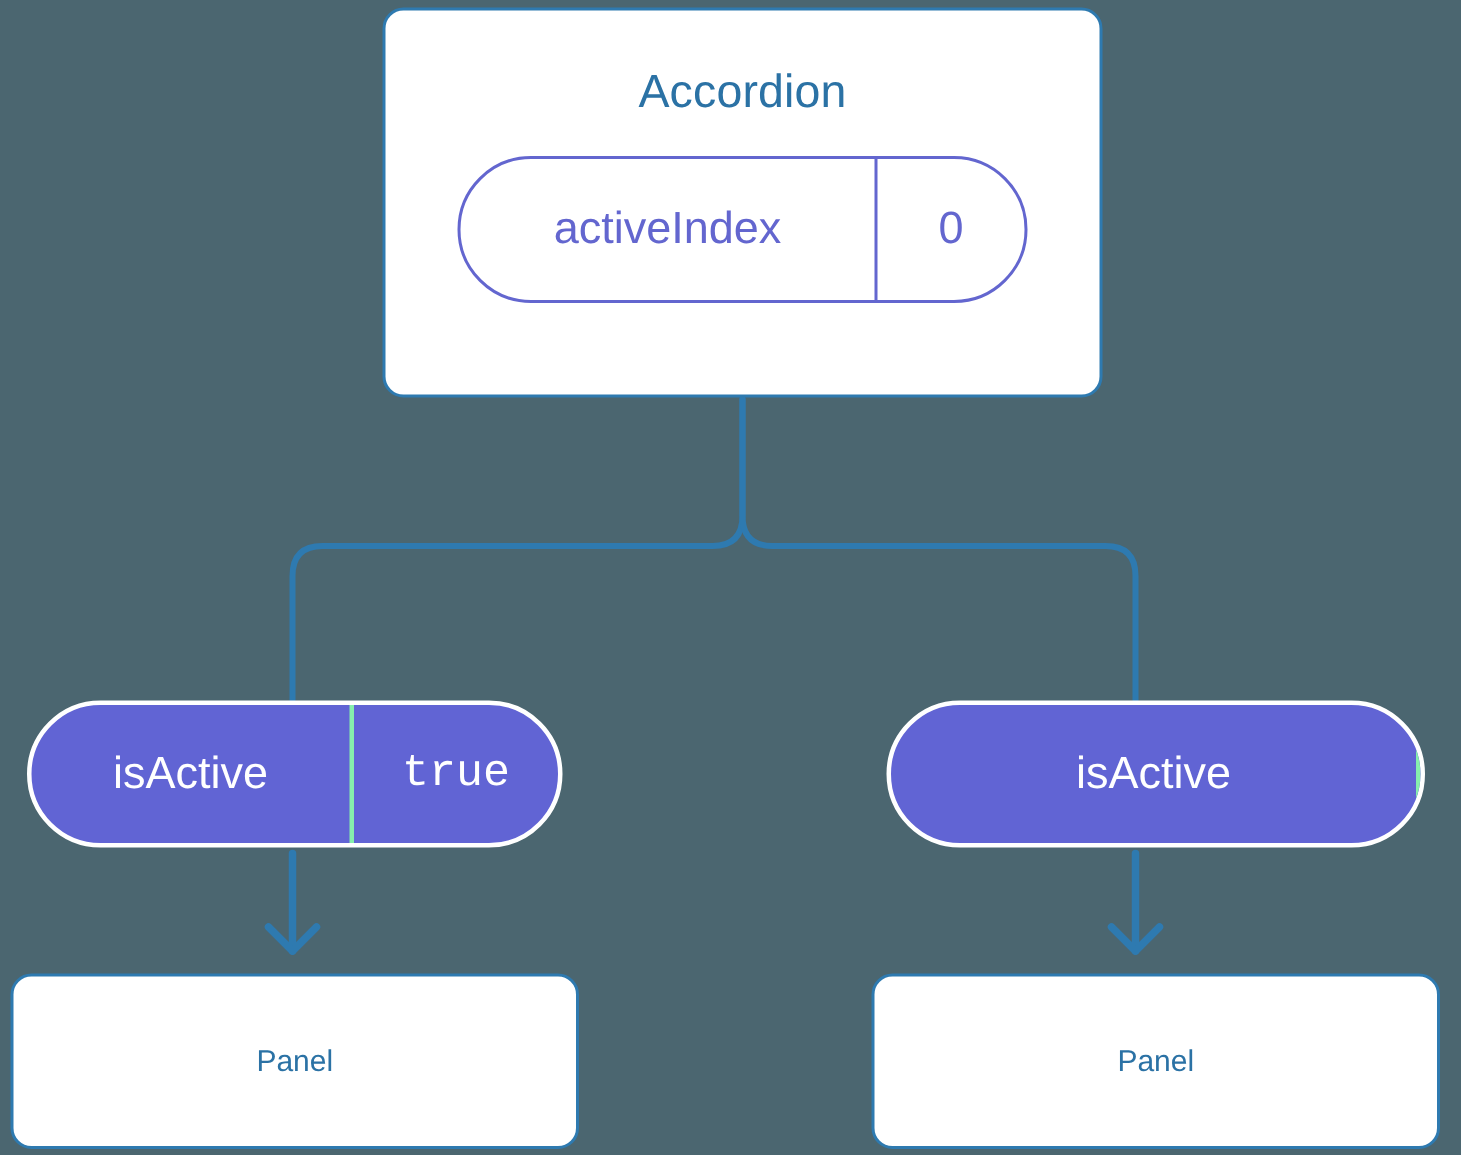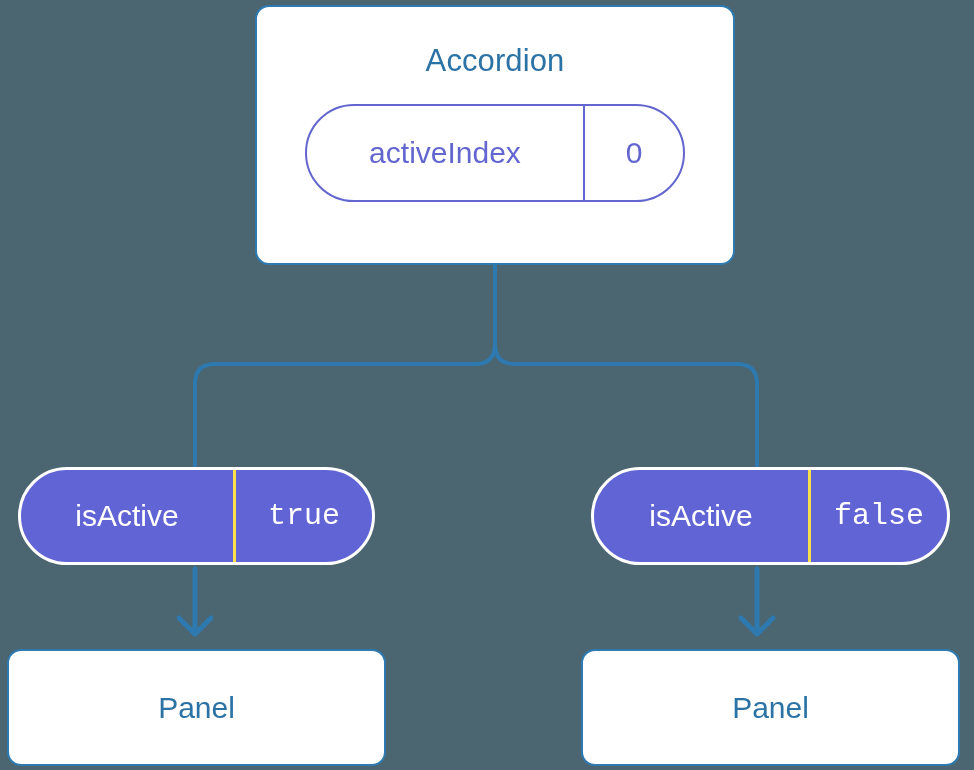--- a/index.html
+++ b/index.html
@@ -104,39 +104,39 @@
     z-index: 2;
     border: 3px solid #ffffff;
     background: #6164d4;
     height: 98px;
   }
   .pill.filled .pill-key {
     flex: 1 1 auto;
     color: #ffffff;
     font-size: 30px;
     padding: 0 26px;
-    border-right: 3px solid #fde047;
+    border-right: 3px solid #86efac;
   }
   .pill.filled .pill-val {
     flex: 0 0 136px;
     color: #ffffff;
     font-size: 30px;
     font-family: Liberation Mono, monospace;
   }
 
   #pill-left  { left: 18px;  top: 467px; width: 357px; }
   #pill-right { left: 591px; top: 467px; width: 359px; }
 
   
   .panel-card {
     justify-content: center;
     height: 117px;
   }
   .panel-card .card-title {
-    font-size: 30px;
+    font-size: 20px;
     color: #2b72a5;
     line-height: 1;
   }
   #panel-left  { left: 7px;   top: 649px; width: 379px; }
   #panel-right { left: 581px; top: 649px; width: 379px; }
 </style>
 </head>
 <body>
 
 <div id="stage">
@@ -174,21 +174,20 @@
     </div>
   </div>
 
   <div class="pill filled" id="pill-left">
     <div class="pill-key">isActive</div>
     <div class="pill-val">true</div>
   </div>
 
   <div class="pill filled" id="pill-right">
     <div class="pill-key">isActive</div>
-    <div class="pill-val">false</div>
   </div>
 
   <div class="card panel-card" id="panel-left">
     <div class="card-title">Panel</div>
   </div>
 
   <div class="card panel-card" id="panel-right">
     <div class="card-title">Panel</div>
   </div>
 

